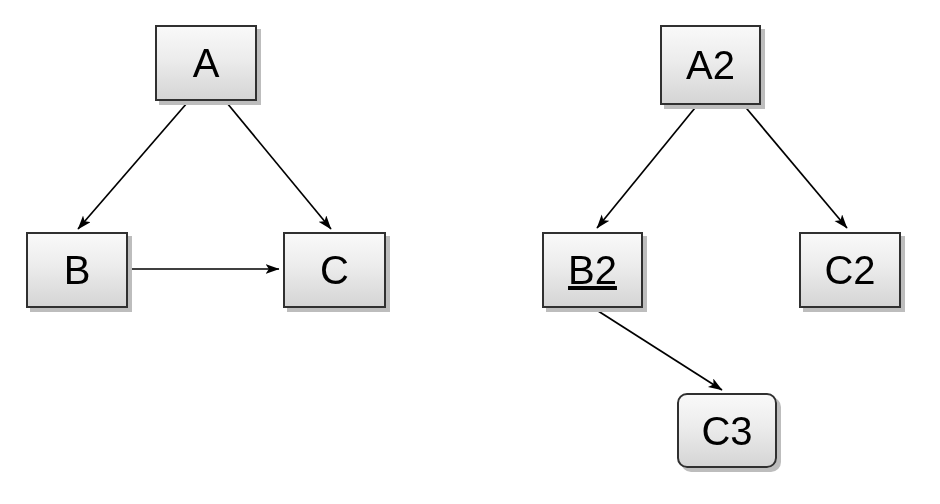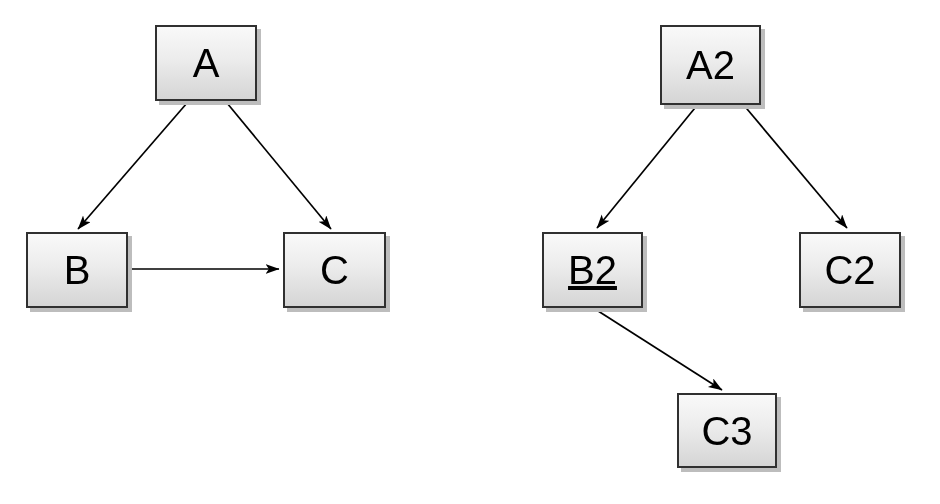--- a/index.html
+++ b/index.html
@@ -75,17 +75,17 @@
       </div>
       <div class="node" style="left: 660px; top: 25px; width: 101px; height: 80px;">
         <span class="node-label">A2</span>
       </div>
       <div class="node" style="left: 542px; top: 232px; width: 101px; height: 76px; text-decoration: underline;">
         <span class="node-label">B2</span>
       </div>
       <div class="node" style="left: 799px; top: 232px; width: 102px; height: 76px;">
         <span class="node-label">C2</span>
       </div>
-      <div class="node" style="left: 677px; top: 393px; width: 100px; height: 75px;">
+      <div class="node" style="left: 677px; top: 393px; width: 100px; height: 75px; border-radius: 10px;">
         <span class="node-label">C3</span>
       </div>
     </div>
 </div>
 
 </body></html>

